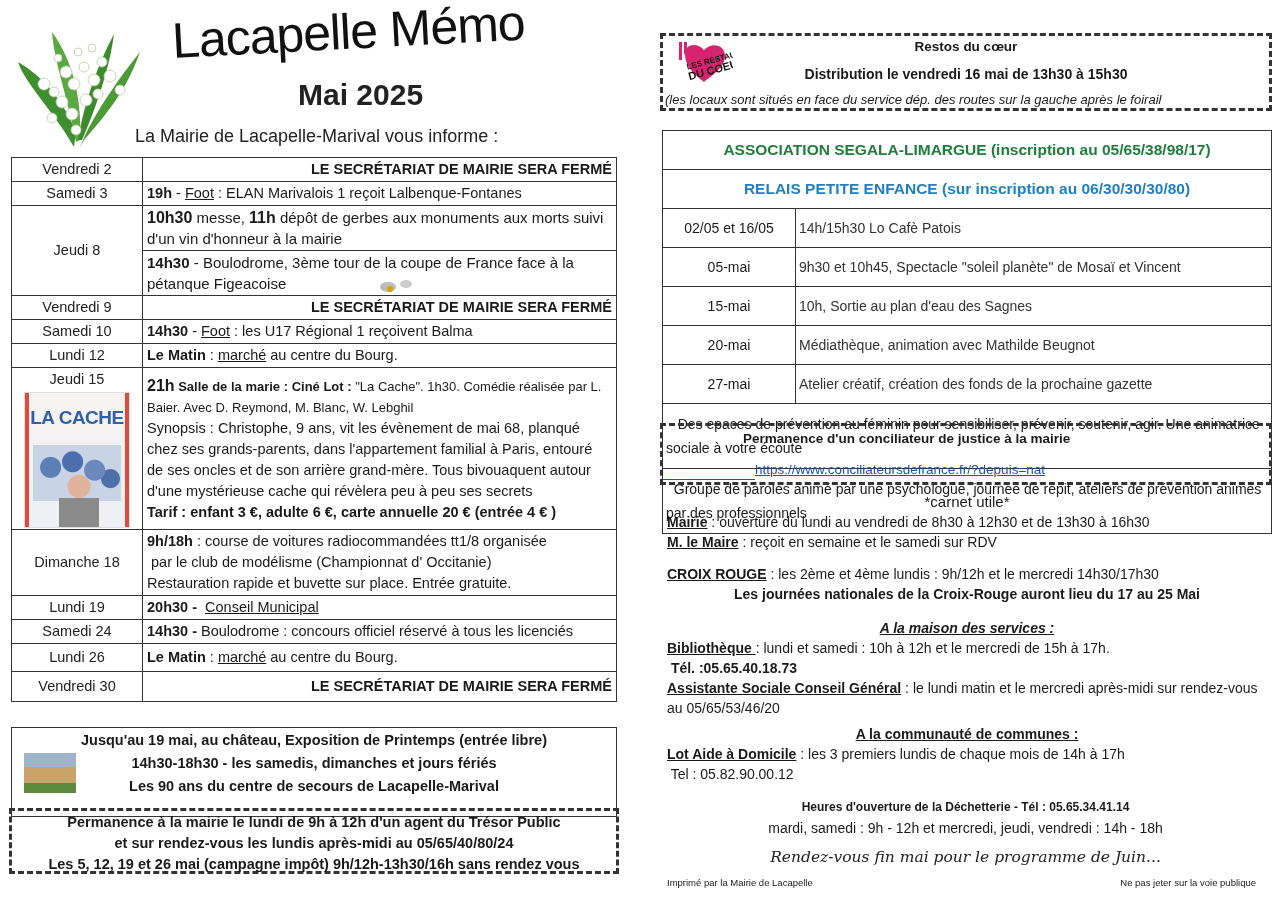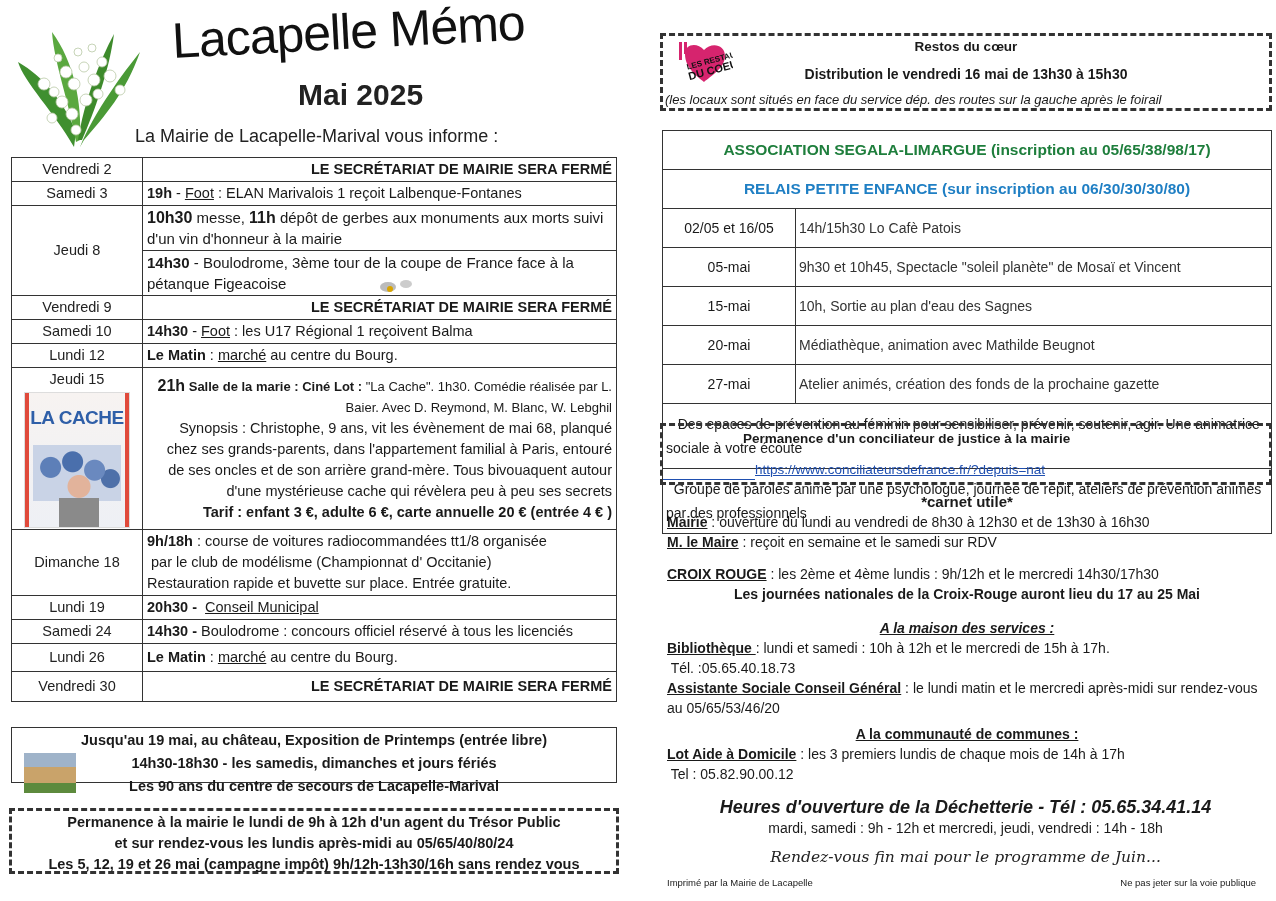--- a/index.html
+++ b/index.html
@@ -32,21 +32,21 @@
   .poster .faces { position: absolute; left: 8px; right: 8px; top: 52px; height: 56px;
     background: radial-gradient(circle at 20% 40%, #5d7fb8 0 10px, transparent 11px),
                 radial-gradient(circle at 45% 30%, #4a6fac 0 10px, transparent 11px),
                 radial-gradient(circle at 70% 45%, #6a89bf 0 10px, transparent 11px),
                 radial-gradient(circle at 88% 60%, #4e70a9 0 9px, transparent 10px),
                 #c9d3e6; }
   .poster .man { position: absolute; left: 34px; bottom: 0; width: 40px; height: 52px;
     background: radial-gradient(circle at 50% 22%, #e2b39b 0 11px, transparent 12px),
                 linear-gradient(to bottom, transparent 45%, #8a8a8a 45%); }
 
-  .expo { position: absolute; left: 11px; top: 727px; width: 606px; height: 56px; border: 1.5px solid #333;
+  .expo { position: absolute; left: 11px; top: 727px; width: 606px; height: 90px; border: 1.5px solid #333;
     text-align: center; font-weight: bold; font-size: 14.5px; line-height: 23px; padding-top: 1px; }
   .expo .castle { position: absolute; left: 12px; top: 25px; width: 52px; height: 40px;
     background: linear-gradient(to bottom, #9fb3c9 0 35%, #c9a36a 35% 75%, #5d8a3d 75%); }
   .tresor { position: absolute; left: 9px; top: 808px; width: 610px; height: 66px;
     border: 3px dashed #333; text-align: center; font-weight: bold; font-size: 14.5px; line-height: 21px; padding-top: 1px; }
 
   
   .right { position: absolute; left: 655px; top: 0; width: 621px; height: 901px; }
   .restos { position: absolute; left: 5px; top: 33px; width: 612px; height: 78px; border: 3px dashed #333; }
   .restos .logo { position: absolute; left: 12px; top: 4px; width: 58px; height: 46px; }
@@ -61,29 +61,29 @@
   table.assoc td.date { width: 133px; text-align: center; font-size: 14px; }
   table.assoc td.desc { color: #333; font-size: 14px; }
   table.assoc td.para { line-height: 24px; font-size: 14px; padding-left: 3px; }
 
   .concil { position: absolute; left: 5px; top: 423px; width: 612px; height: 62px; border: 3px dashed #333; }
   .concil .t1 { position: absolute; left: 80px; top: 5px; font-weight: bold; font-size: 13.5px; }
   .concil .link { position: absolute; left: 92px; top: 36px; font-size: 13.5px; color: #1f4fb0; text-decoration: underline; }
   .concil .linkline { position: absolute; left: 0; top: 53px; width: 92px; border-bottom: 1px solid #1f4fb0; }
 
   .carnet { position: absolute; left: 12px; top: 492px; width: 600px; font-size: 14px; line-height: 20px; }
-  .carnet .c-title { text-align: center; font-weight: bold; font-size: 15px; }
+  .carnet .c-title { text-align: center; font-weight: normal; font-size: 15px; }
   .carnet .h { font-weight: bold; text-decoration: underline; }
   .carnet .center-b { text-align: center; font-weight: bold; }
   .carnet .sect { text-align: center; font-weight: bold; font-style: italic; text-decoration: underline; margin-top: 14px; }
   .carnet .sect2 { text-align: center; font-weight: bold; text-decoration: underline; margin-top: 6px; }
   .gap { height: 12px; }
 
   .dech { position: absolute; left: 0; right: 0; top: 797px; text-align: center; font-size: 14px; line-height: 21px; }
-  .dech .b { font-size: 18px; font-style: italic; }
+  .dech .b { font-size: 12px; }
   .rdv { position: absolute; left: 0; right: 0; top: 848px; text-align: center; font-family: "DejaVu Serif", serif;
     font-style: italic; font-size: 15.5px; color: #222; }
   .foot-l { position: absolute; left: 12px; top: 877px; font-size: 9.5px; }
   .foot-r { position: absolute; right: 20px; top: 877px; font-size: 9.5px; }
 </style>
 </head>
 <body>
 
 <div class="left">
 
@@ -154,21 +154,21 @@
     <tr>
       <td class="day" style="vertical-align:top;">
         <div>Jeudi 15</div>
         <div class="poster">
           <div class="faces"></div>
           <div class="man"></div>
           <div class="pband"></div>
           <div class="ptitle">LA CACHE</div>
         </div>
       </td>
-      <td style="font-size:14.5px;text-align:right;">
+      <td style="font-size:14.5px;">
         <span class="b" style="font-size:16px;">21h</span><span class="b small">  Salle de la marie : Ciné Lot :</span><span class="small">  "La Cache". 1h30. Comédie réalisée par L. Baier. Avec D. Reymond, M. Blanc, W. Lebghil</span>
         <div>Synopsis : Christophe, 9 ans, vit les évènement de mai 68, planqué chez ses grands-parents, dans l'appartement familial à Paris, entouré de ses oncles et de son arrière grand-mère. Tous bivouaquent autour d'une mystérieuse cache qui révèlera peu à peu ses secrets</div>
         <div class="b">Tarif : enfant 3 €, adulte 6 €, carte annuelle 20 €  (entrée 4 € )</div>
       </td>
     </tr>
     <tr>
       <td class="day">Dimanche 18</td>
       <td>
         <div><span class="b">9h/18h</span><span> : course  de voitures radiocommandées tt1/8 organisée</span></div>
         <div style="white-space:pre;"> par le club de modélisme (Championnat d' Occitanie)</div>
@@ -242,21 +242,21 @@
     <tr>
           <td class="date">15-mai</td>
           <td class="desc">10h, Sortie au plan d'eau des Sagnes</td>
         </tr>
     <tr>
           <td class="date">20-mai</td>
           <td class="desc">Médiathèque, animation avec Mathilde Beugnot</td>
         </tr>
     <tr>
           <td class="date">27-mai</td>
-          <td class="desc">Atelier animés, création des fonds de la prochaine gazette</td>
+          <td class="desc">Atelier créatif, création des fonds de la prochaine gazette</td>
         </tr>
     <tr>
           <td colspan="2" class="para" style="white-space:pre-wrap;">   Des epaces de prévention au féminin pour sensibiliser, prévenir, soutenir, agir. Une animatrice sociale à votre écoute</td>
         </tr>
     <tr>
           <td colspan="2" class="para" style="white-space:pre-wrap;">  Groupe de paroles animé par une psychologue, journée de répit, ateliers de prévention animés par des professionnels</td>
         </tr>
   </tbody>
     </table>
 
@@ -268,21 +268,21 @@
 
   <div class="carnet">
     <div class="c-title">*carnet utile*</div>
     <div><span class="h">Mairie</span><span> : ouverture du lundi au vendredi de 8h30 à 12h30 et de  13h30 à 16h30</span></div>
     <div><span class="h">M. le Maire</span><span> : reçoit en semaine et le samedi  sur RDV</span></div>
     <div class="gap"></div>
     <div><span class="h">CROIX ROUGE</span><span class="b"> </span><span> : les 2ème et 4ème lundis : 9h/12h et le mercredi 14h30/17h30</span></div>
     <div class="center-b">Les journées nationales de la Croix-Rouge auront lieu du 17 au 25 Mai</div>
     <div class="sect">A la maison des services :</div>
     <div><span class="h">Bibliothèque </span><span>: lundi et samedi : 10h à 12h et le mercredi de 15h à 17h.</span></div>
-    <div style="white-space:pre;"> Tél. :05.65.40.18.73</div>
+    <div style="white-space:pre;font-weight:bold;"> Tél. :05.65.40.18.73</div>
     <div><span class="h">Assistante Sociale Conseil Général</span><span> : le lundi matin et le mercredi après-midi sur rendez-vous au 05/65/53/46/20</span></div>
     <div class="sect2">A la communauté de communes :</div>
     <div><span class="h">Lot Aide à Domicile</span><span> : les 3 premiers lundis de chaque mois de 14h à 17h</span></div>
     <div style="white-space:pre;"> Tel : 05.82.90.00.12</div>
   </div>
 
   <div class="dech">
     <div class="b">Heures d'ouverture de la Déchetterie - Tél : 05.65.34.41.14</div>
     <div>mardi, samedi : 9h - 12h et mercredi, jeudi, vendredi : 14h - 18h</div>
   </div>

